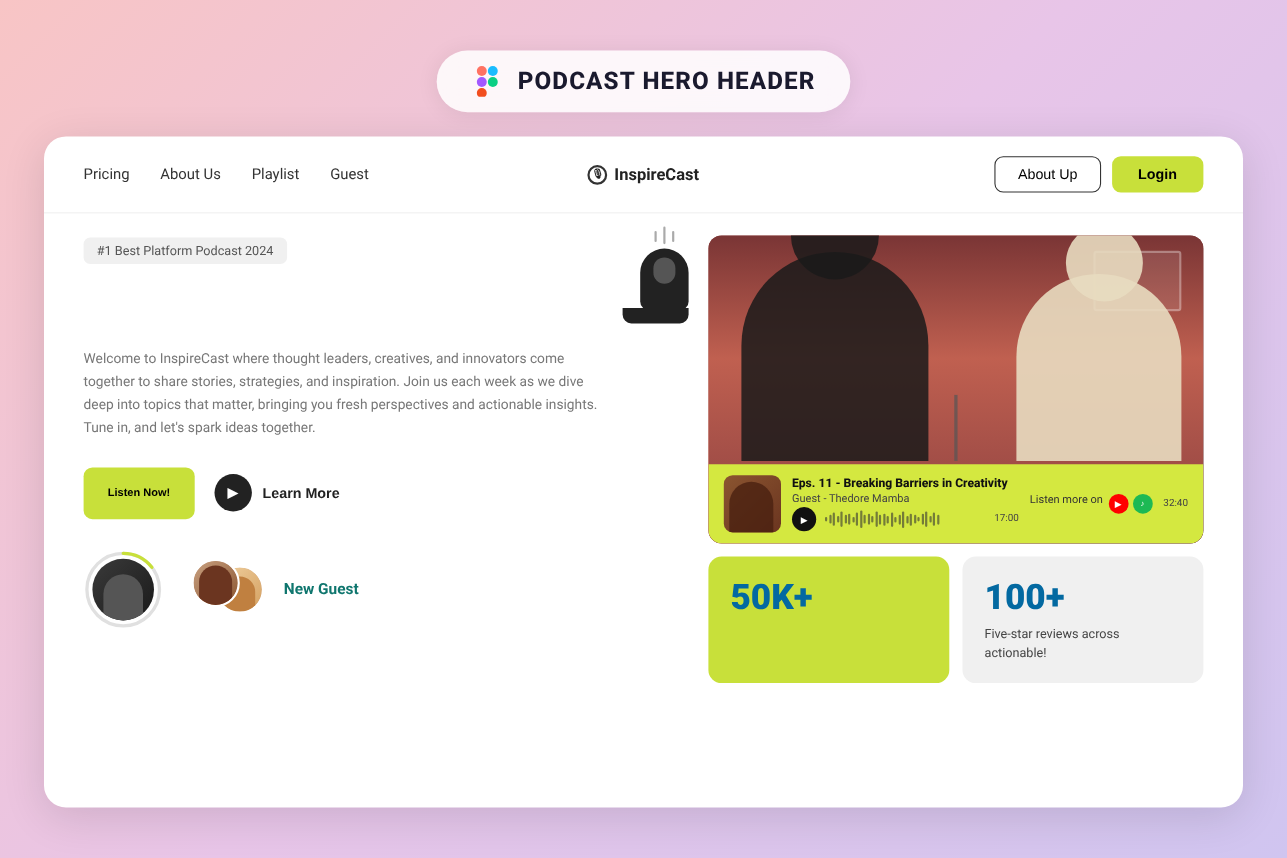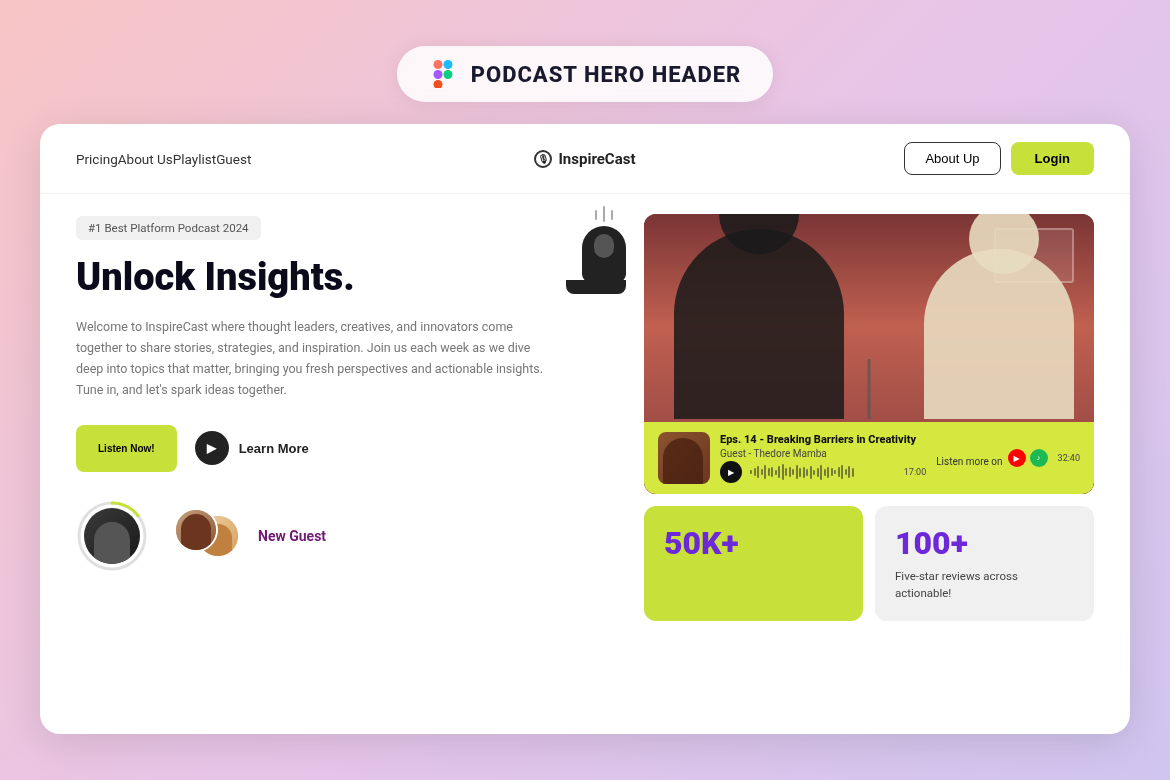--- a/index.html
+++ b/index.html
@@ -56,20 +56,21 @@
 
     
     .nav {
       display: flex;
       align-items: center;
       padding: 18px 36px;
       border-bottom: 1px solid #f0f0f0;
     }
     .nav-links {
       display: flex;
+      gap: 28px;
       flex: 1;
     }
     .nav-link {
       font-size: 13.5px;
       color: #333;
       text-decoration: none;
       font-weight: 400;
     }
     .logo {
       flex: 1;
@@ -241,21 +242,21 @@
     }
     .guest-avatar-2 {
       background: linear-gradient(135deg, #e8c8a0, #c89870);
       left: 22px;
       top: 6px;
       z-index: 1;
     }
     .guest-label {
       font-size: 14px;
       font-weight: 700;
-      color: #701a75;
+      color: #0f766e;
     }
 
     
     .right-col {
       width: 450px;
       padding-top: 20px;
       display: flex;
       flex-direction: column;
       gap: 12px;
     }
@@ -344,21 +345,21 @@
       border-radius: 1px;
       background: #333;
       opacity: 0.6;
     }
     .time-start, .time-end {
       font-size: 9px;
       color: #444;
     }
     .listen-more {
       display: flex;
-      align-items: flex-end;
+      align-items: flex-start;
       gap: 5px;
       font-size: 10px;
       color: #333;
       white-space: nowrap;
     }
     .platform-dot-yt {
       width: 18px;
       height: 18px;
       border-radius: 50%;
       background: #ff0000;
@@ -392,21 +393,21 @@
     }
     .stat-card-green {
       background: #c8e03a;
     }
     .stat-card-gray {
       background: #f0f0f0;
     }
     .stat-number {
       font-size: 32px;
       font-weight: 900;
-      color: #6d28d9;
+      color: #0369a1;
       margin-bottom: 6px;
     }
     .stat-desc {
       font-size: 11.5px;
       color: #444;
       line-height: 1.5;
     }
 
     
     .hero-top-row {
@@ -491,21 +492,21 @@
   </nav>
 
   <div class="content">
 
     <div class="left-col">
 
       <div class="hero-top-row">
         <div>
           <span class="badge">#1 Best Platform Podcast 2024</span>
           <h1 class="hero-title">
-            <span>Unlock Insights.</span><br>
+            <br>
           </h1>
         </div>
 
         <div class="mic-wrap">
           <div class="mic-lines">
             <div class="mic-line" style="height:10px;margin-top:4px;"></div>
             <div class="mic-line" style="height:16px;"></div>
             <div class="mic-line" style="height:10px;margin-top:4px;"></div>
           </div>
           <div class="mic-body">
@@ -574,21 +575,21 @@
 
         <div style="position:absolute;bottom:220px;right:55px;width:70px;height:70px;background:#e8dcc0;border-radius:50%;opacity:0.9;"></div>
 
         <div style="position:absolute;bottom:75px;left:50%;transform:translateX(-50%);width:3px;height:60px;background:#555;opacity:0.7;"></div>
 
         <div class="player-overlay">
           <div class="player-thumb">
             <div class="player-thumb-person"></div>
           </div>
           <div class="player-info">
-            <div class="player-title">Eps. 14 - Breaking Barriers in Creativity</div>
+            <div class="player-title">Eps. 11 - Breaking Barriers in Creativity</div>
             <div class="player-guest">Guest - Thedore Mamba</div>
             <div class="player-controls">
               <div class="play-btn-small">▶</div>
 
               <div class="waveform">
                 <div class="waveform-bar" style="height:4px;"></div>
                 <div class="waveform-bar" style="height:8px;"></div>
                 <div class="waveform-bar" style="height:12px;"></div>
                 <div class="waveform-bar" style="height:6px;"></div>
                 <div class="waveform-bar" style="height:14px;"></div>

